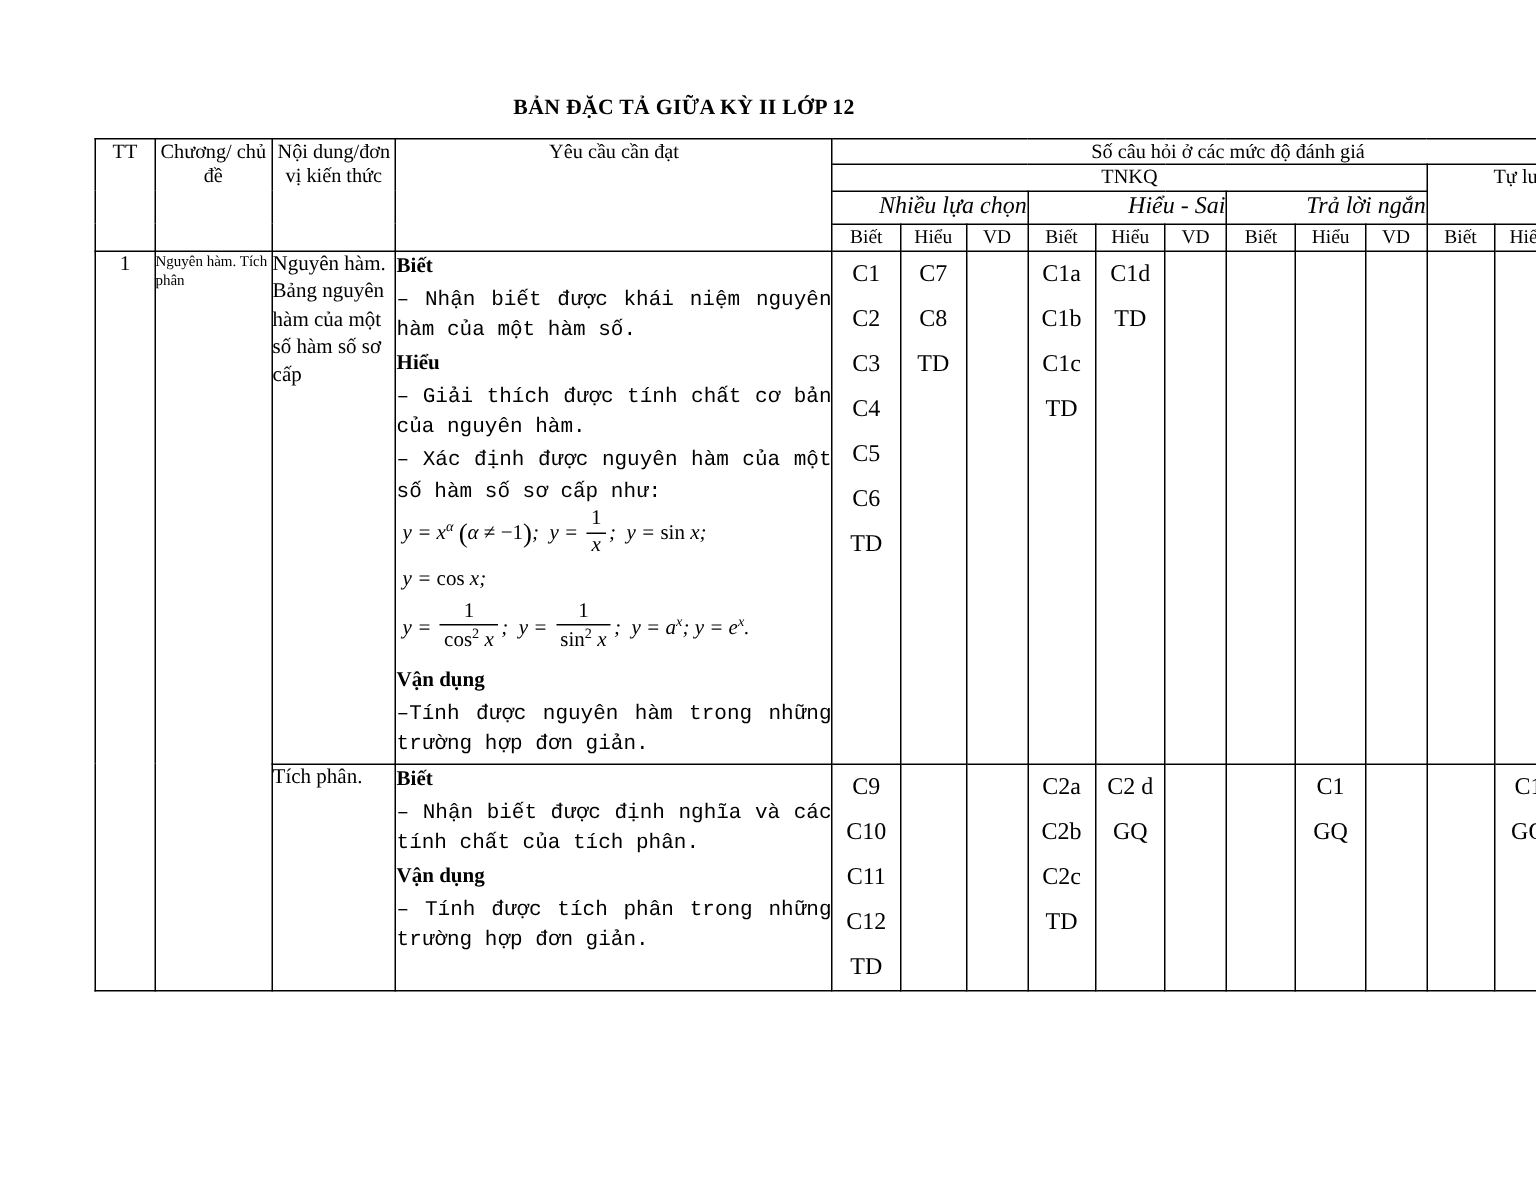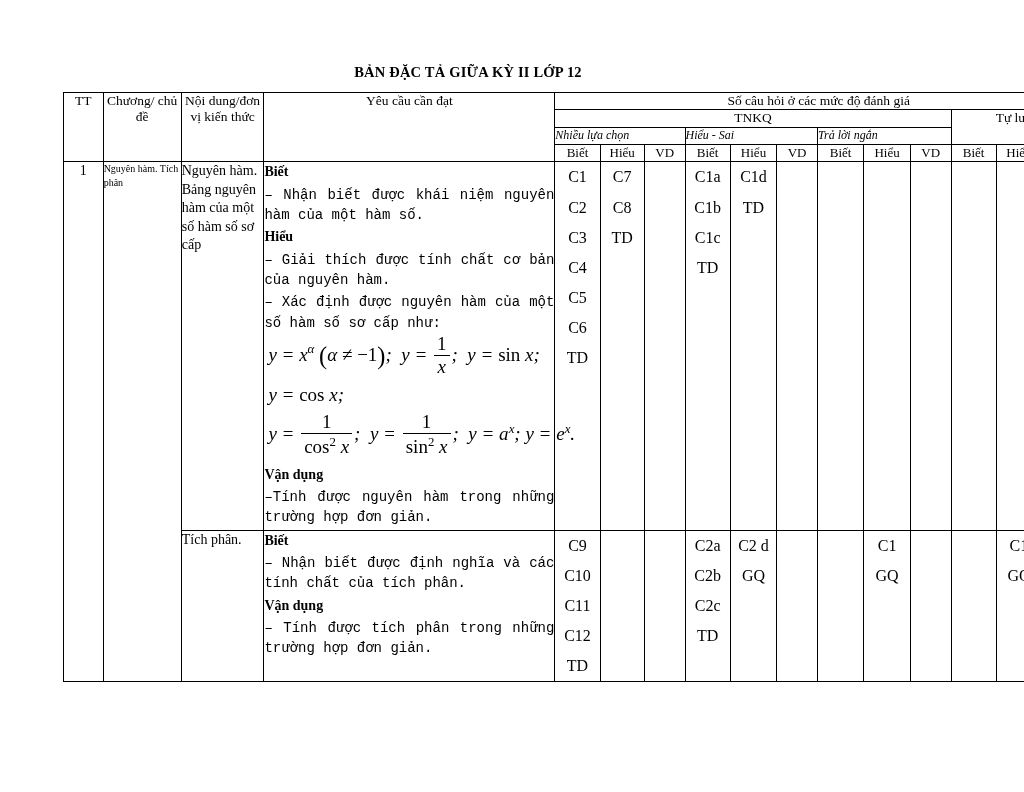--- a/index.html
+++ b/index.html
@@ -18,21 +18,21 @@
 
   .page {
     position: absolute;
     left: 0; top: 0;
     width: 1024px;
     height: 792px;
   }
 
   .doc-title {
     position: absolute;
-    left: 16px;
+    left: 4px;
     top: 64px;
     width: 904px;
     text-align: center;
     font-size: 14.5px;
     font-weight: bold;
     letter-spacing: 0.2px;
   }
 
   table.spec {
     position: absolute;
@@ -54,25 +54,25 @@
   
   .hdr {
     text-align: center;
     vertical-align: middle;
     font-weight: bold;
     font-size: 13.5px;
     padding: 4px 2px;
     line-height: 1.22;
   }
   .hdr-ital {
-    text-align: left;
+    text-align: right;
     vertical-align: middle;
     font-style: italic;
     font-weight: normal;
-    font-size: 12px;
+    font-size: 16px;
     padding: 5px 2px;
   }
   .hdr-lvl {
     text-align: center;
     vertical-align: middle;
     font-weight: bold;
     font-size: 13px;
     padding: 4px 1px;
   }
 
@@ -114,21 +114,21 @@
   .req-line {
     margin: 2px 0 2px 0;
     text-align: justify;
     font-family: Liberation Mono, monospace;
   }
 
   
   .math {
     font-family: "Liberation Serif", "DejaVu Serif", serif;
     font-style: italic;
-    font-size: 19px;
+    font-size: 14px;
     margin: 1px 0 7px 4px;
     white-space: nowrap;
     line-height: 1.1;
   }
   .math .up { font-style: normal; }
   .math .fn { font-style: normal; }
   .sup { font-size: 0.68em; vertical-align: super; font-style: italic; }
   .sup-n { font-size: 0.68em; vertical-align: super; font-style: normal; }
 
   .frac {

